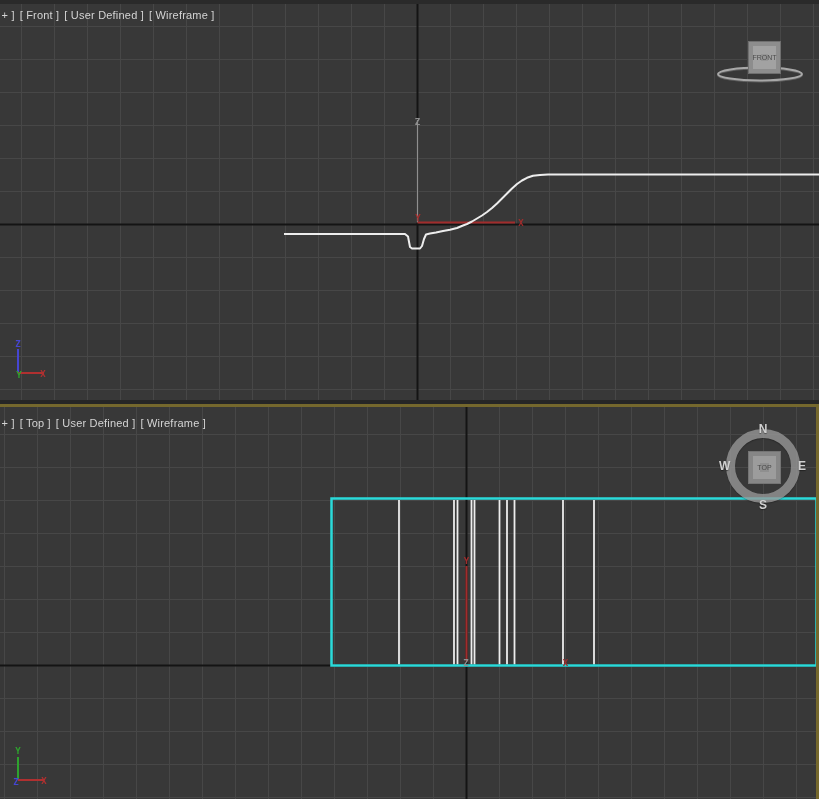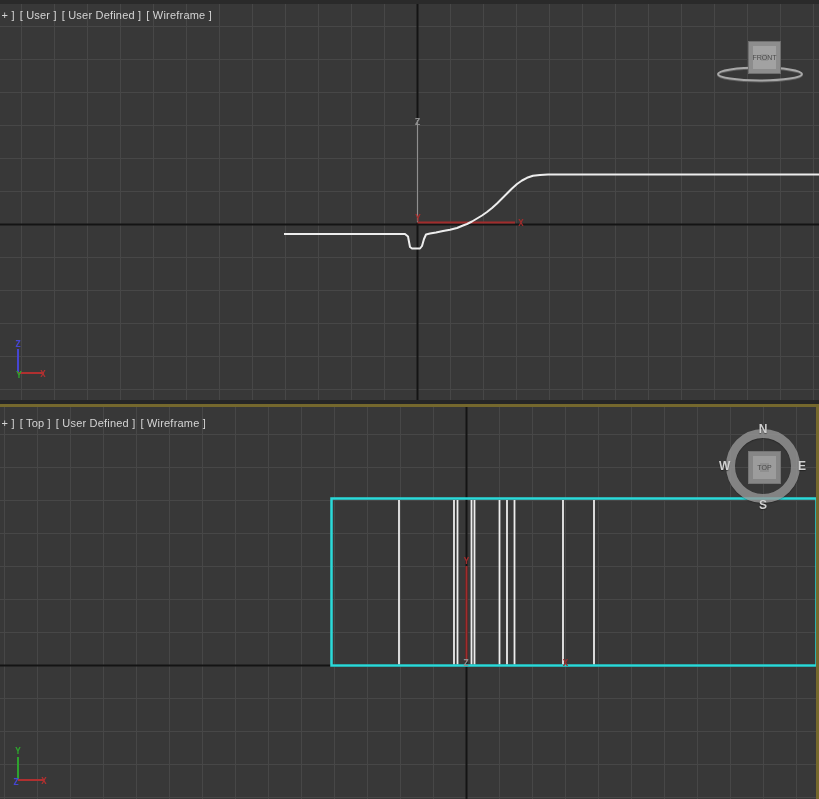--- a/index.html
+++ b/index.html
@@ -92,21 +92,21 @@
         <g>
           <line x1="18" y1="373" x2="18" y2="349" stroke="#4646d2" stroke-width="2"></line>
           <line x1="18" y1="373" x2="44" y2="373" stroke="#b03030" stroke-width="2"></line>
           <text x="18" y="347" fill="#4646d2" font-size="9" text-anchor="middle" font-family="&quot;DejaVu Sans Mono&quot;, monospace" font-weight="bold">Z</text>
           <text x="43" y="377" fill="#b03030" font-size="9" text-anchor="middle" font-family="&quot;DejaVu Sans Mono&quot;, monospace" font-weight="bold">X</text>
           <text x="19" y="378" fill="#2ea22e" font-size="9" text-anchor="middle" font-family="&quot;DejaVu Sans Mono&quot;, monospace" font-weight="bold">Y</text>
         </g>
       </svg>
     <div class="menu">
       <span>[ + ]</span>
-      <span>[ User ]</span>
+      <span>[ Front ]</span>
       <span>[ User Defined ]</span>
       <span>[ Wireframe ]</span>
     </div>
     <div class="viewcube">
       <svg class="ring" width="100" height="55">
         <ellipse cx="48" cy="45" rx="42" ry="6.5" fill="none" stroke="#5e5e5e" stroke-width="2"></ellipse>
         <ellipse cx="48" cy="44" rx="42" ry="6.5" fill="none" stroke="#a8a8a8" stroke-width="2"></ellipse>
       </svg>
       <div class="cube">
         <span>FRONT</span>

